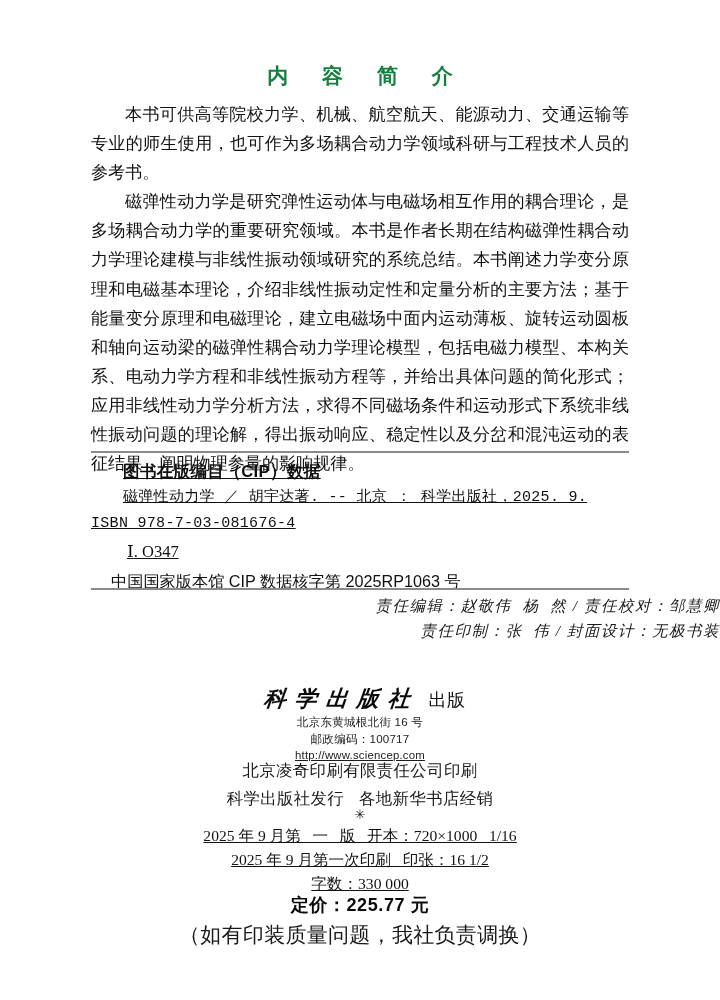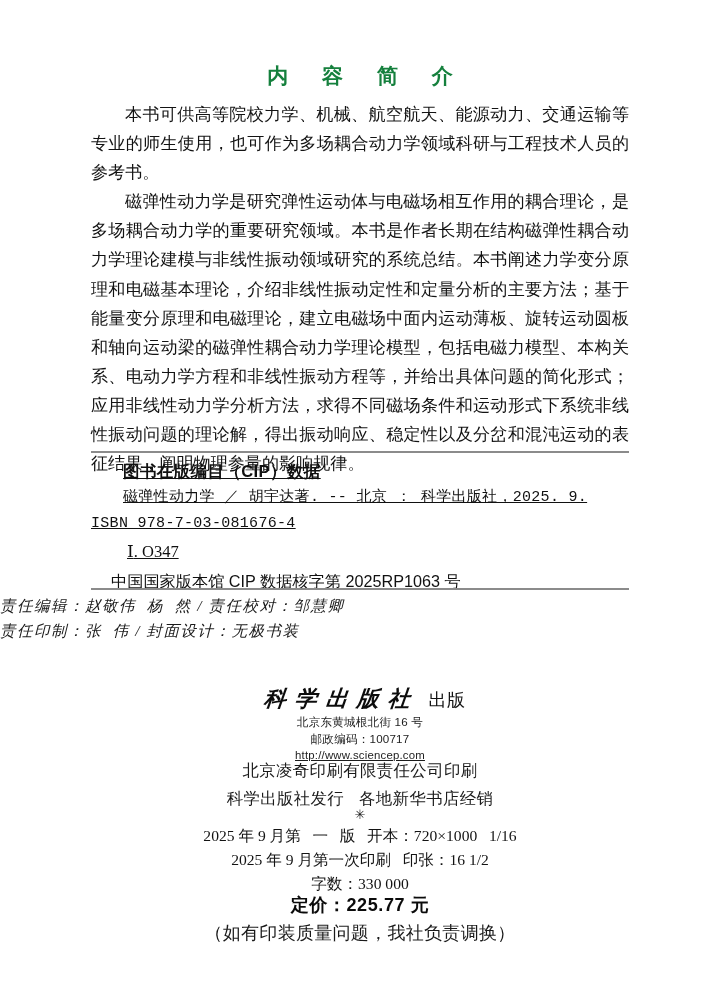--- a/index.html
+++ b/index.html
@@ -113,21 +113,21 @@
     font-size: 16.2px;
     white-space: pre;
   }
 
   
   .credits {
     position: absolute;
     left: 0;
     right: 0;
     top: 594px;
-    text-align: left;
+    text-align: right;
     font-family: "Liberation Serif", "DejaVu Serif", serif;
     font-size: 15.4px;
     color: #1a1a1a;
   }
   .credits div {
     line-height: 24.5px;
     letter-spacing: 1.6px;
     white-space: pre;
     font-style: italic;
   }
@@ -219,20 +219,21 @@
     right: 0;
     top: 824px;
     text-align: center;
     font-family: "Liberation Serif", "DejaVu Serif", serif;
     font-size: 15.6px;
     color: #131313;
   }
   .printdetails div {
     line-height: 24px;
     white-space: pre;
+    text-decoration: underline;
   }
   .price {
     position: absolute;
     left: 0;
     right: 0;
     top: 893px;
     text-align: center;
     font-family: "Liberation Sans", "DejaVu Sans", sans-serif;
     font-size: 18px;
     font-weight: bold;
@@ -240,21 +241,21 @@
     letter-spacing: 0.6px;
     white-space: pre;
   }
   .replace-note {
     position: absolute;
     left: 0;
     right: 0;
     top: 921px;
     text-align: center;
     font-family: "Liberation Sans", "DejaVu Sans", sans-serif;
-    font-size: 18px;
+    font-size: 21px;
     color: #1a1a1a;
     letter-spacing: 0.3px;
     white-space: pre;
   }
 </style>
 </head>
 <body>
 
 <div class="page">
 

